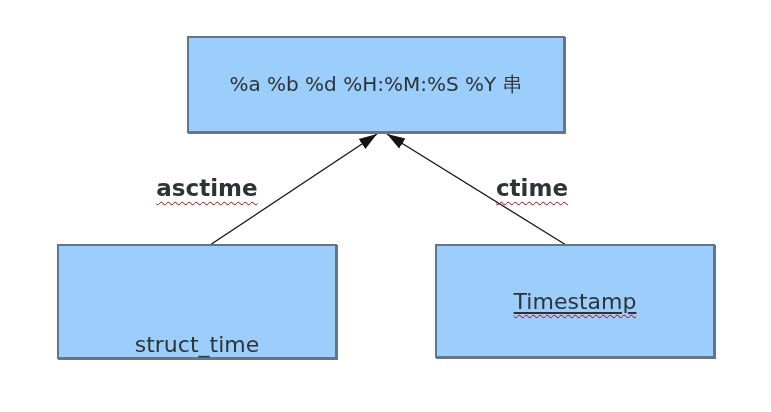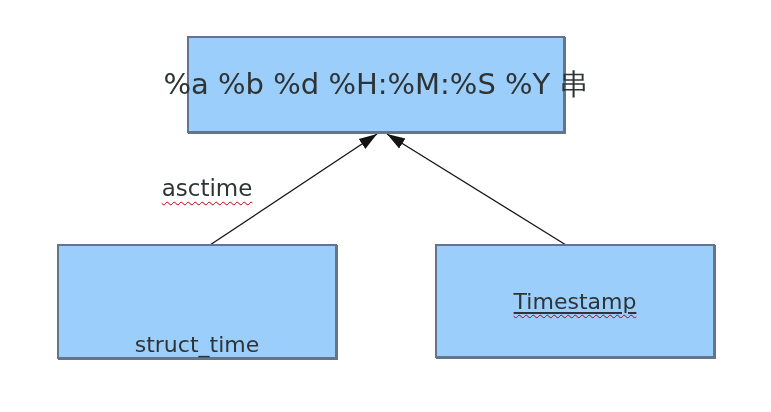--- a/index.html
+++ b/index.html
@@ -38,29 +38,30 @@
     border: 2px solid var(--node_border);
     box-shadow: 1px 1px 0 var(--node_border);
     display: flex;
     align-items: center;
     justify-content: center;
     color: var(--text);
     font-size: 22px;
     text-align: center;
     white-space: nowrap;
   }
-  .node-format    { left: 187px; top: 36px;  width: 378px; height: 97px;  font-size: 29px; }
+  .node-format    { left: 187px; top: 36px;  width: 378px; height: 97px;  font-size: 20px; }
   .node-struct    { left: 57px;  top: 244px; width: 280px; height: 115px; align-items: flex-end; }
   .node-timestamp { left: 435px; top: 244px; width: 280px; height: 114px; }
   .edge-label {
     position: absolute;
     transform: translate(-50%, -50%);
     color: var(--text);
     font-size: 23px;
     white-space: nowrap;
+    font-weight: bold;
   }
   .edge-label-asctime { left: 207px; top: 188px; }
   .edge-label-ctime   { left: 532px; top: 188px; }
   .squiggle {
     text-decoration-line: underline;
     text-decoration-style: wavy;
     text-decoration-color: var(--squiggle);
     text-decoration-thickness: 1px;
     text-underline-offset: 5px;
   }
@@ -94,14 +95,15 @@
   <div class="node node-struct">
     <span>struct_time</span>
   </div>
 
   <div class="node node-timestamp">
     <span class="underlined"><span class="squiggle">Timestamp</span></span>
   </div>
 
   <div class="edge-label edge-label-asctime squiggle">asctime</div>
 
+  <div class="edge-label edge-label-ctime squiggle">ctime</div>
 
 </div>
 
 </body></html>

